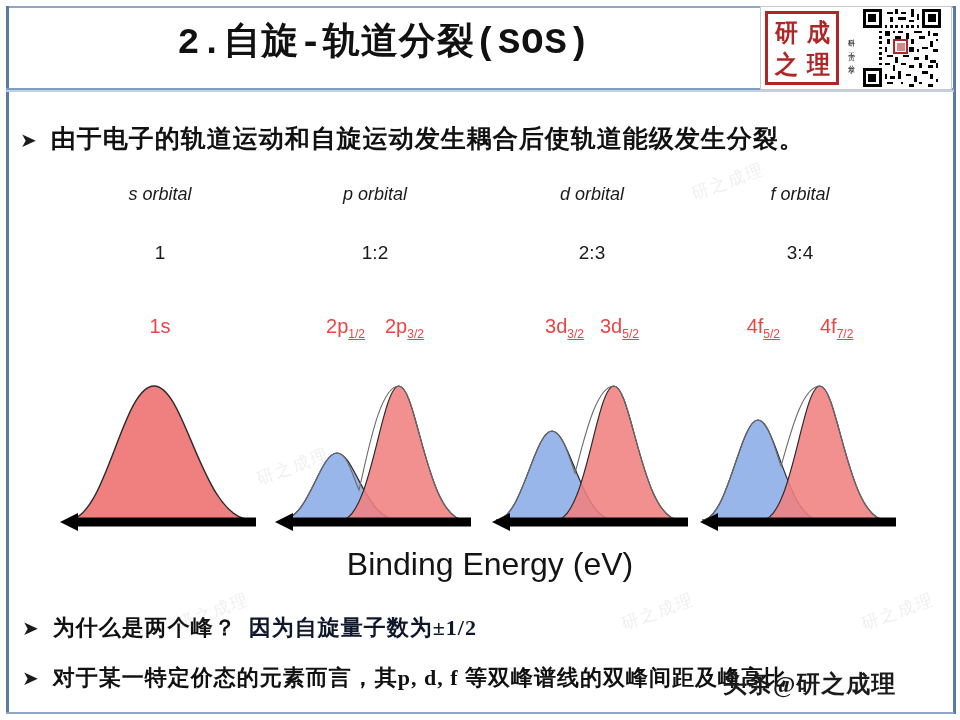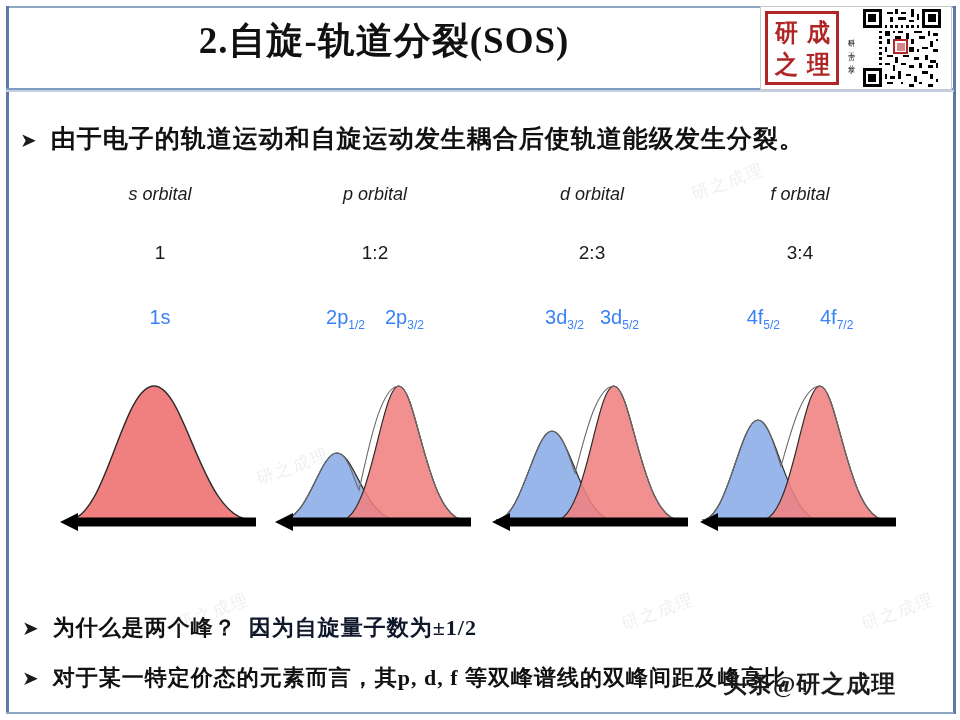--- a/index.html
+++ b/index.html
@@ -50,21 +50,21 @@
   #header {
     position: absolute;
     left: 9px; top: 8px;
     width: 945px; height: 82px;
   }
   #title {
     position: absolute;
     left: 0; top: 8px;
     width: 750px;
     text-align: center;
-    font-family: Liberation Serif, serif;
+    font-family: Liberation Mono, monospace;
     font-weight: bold;
     font-size: 37px;
     color: #111111;
     letter-spacing: 1px;
     white-space: nowrap;
   }
   #header-rule {
     position: absolute;
     left: 6px; top: 88px;
     width: 948px; height: 4px;
@@ -170,31 +170,32 @@
   .col-ratio {
     position: absolute;
     top: 62px; left: 0; width: 200px;
     text-align: center;
     font-family: "Liberation Sans", sans-serif;
     font-size: 19px;
     color: #1b1b1b;
   }
   .peak-labels {
     position: absolute;
-    top: 126px; left: 0; width: 200px;
+    top: 135px; left: 0; width: 200px;
     display: flex;
     justify-content: center;
     gap: 20px;
     font-family: "Liberation Sans", sans-serif;
     font-size: 20px;
-    color: #3b82f6;
+    color: #ef4444;
   }
   .peak-labels .sub {
     font-size: 12px;
     vertical-align: sub;
+    text-decoration: underline;
   }
   .spectrum {
     position: absolute;
     top: 170px; left: 0;
     width: 200px; height: 190px;
   }
   .spectrum svg { display: block; }
 
   #col-s { left: 0px; }
   #col-p { left: 215px; }
@@ -438,20 +439,21 @@
           <path d="M62,170 C92,170 102,36 120,36 C138,36 148,170 186,170 Z" fill="#f08080" fill-opacity="0.88" stroke="#2b2b2b" stroke-width="1.2"></path>
           <path d="M2,170 C28,170 40,70 58,70 C68,70 74,96 81,116 C89,90 101,36 120,36 C138,36 148,170 186,170" fill="none" stroke="#6b6b6b" stroke-width="1.1"></path>
           <g>
             <line x1="12" y1="172" x2="196" y2="172" stroke="#000000" stroke-width="9"></line>
             <polygon points="0,172 18,163 18,181" fill="#000000"></polygon>
           </g>
         </svg>
       </div>
     </div>
 
+    <div id="axis-title">Binding Energy (eV)</div>
   </div>
 
   <div class="bullet-row" id="bullet-2">
     <span class="bullet-mark">➤</span>
     <span class="bullet-text">为什么是两个峰？</span>
     <span class="bullet-text red">因为自旋量子数为±1/2</span>
   </div>
 
   <div class="bullet-row" id="bullet-3">
     <span class="bullet-mark">➤</span>

